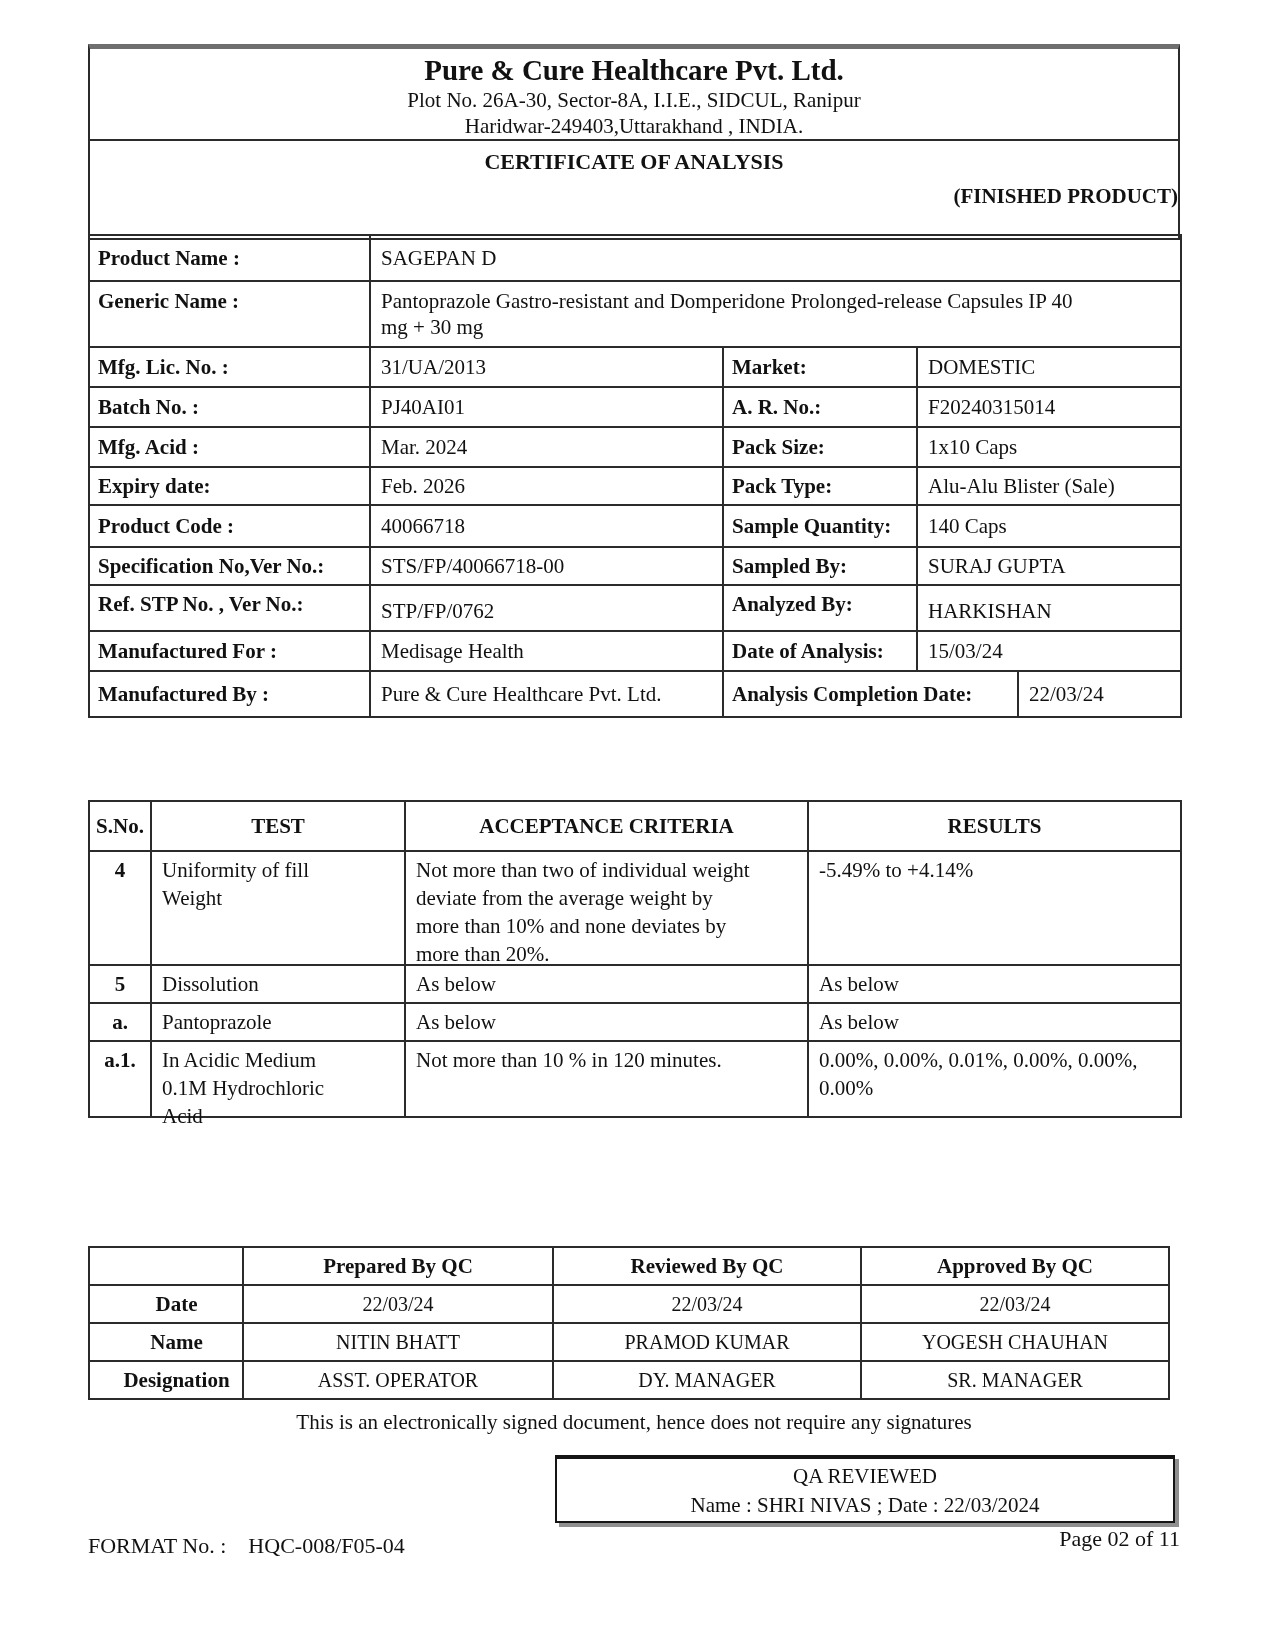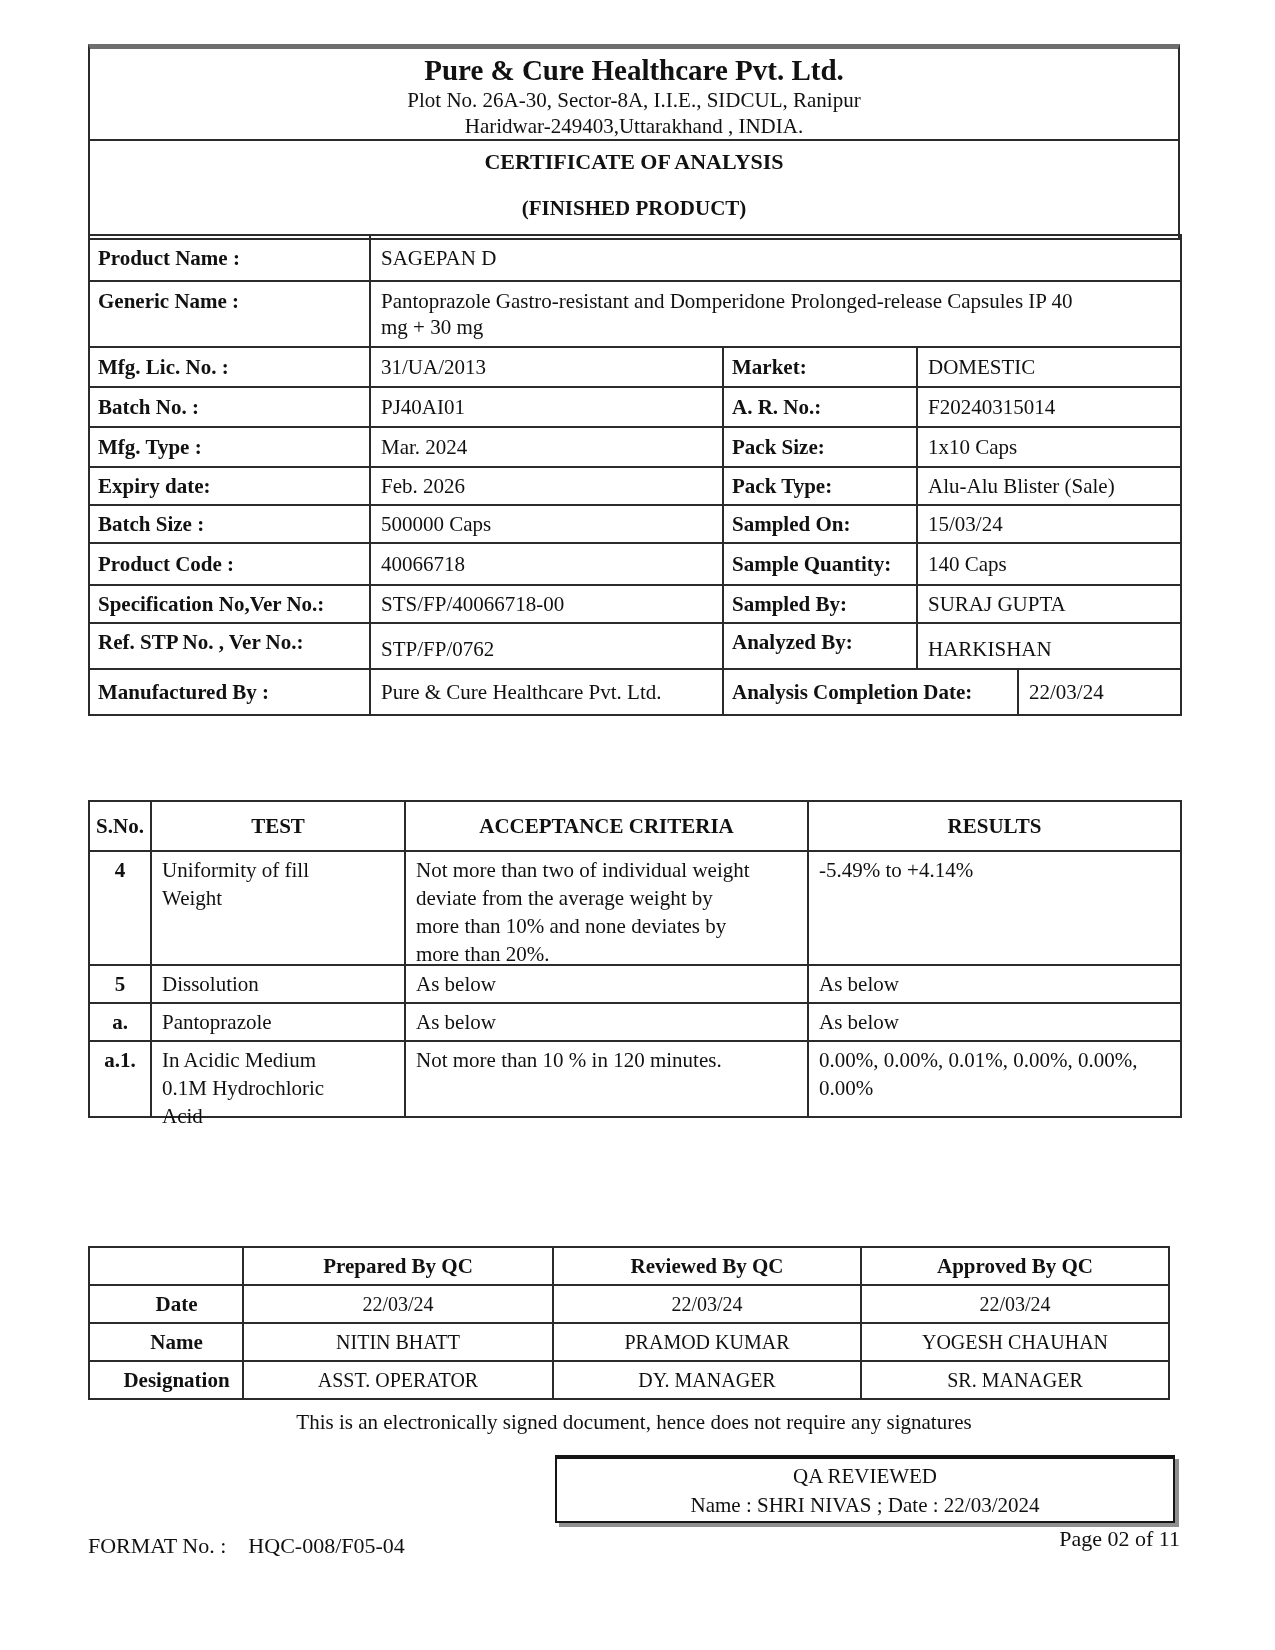--- a/index.html
+++ b/index.html
@@ -13,21 +13,21 @@
   .header-box {
     position:absolute; left:88px; top:44px; width:1092px; height:196px;
     border:2px solid #2b2b2b; border-top:5px solid #6f6f6f;
   }
   .header-top { padding-top:4px; border-bottom:2px solid #2b2b2b; }
   .company-name { text-align:center; font-size:29px; font-weight:bold; line-height:34px; }
   .address     { text-align:center; font-size:21px; line-height:26px; }
   .department  { text-align:center; font-size:21px; font-weight:bold; line-height:30px; }
   .header-bottom { padding-top:6px; }
   .doc-title    { text-align:center; font-size:22px; font-weight:bold; line-height:30px; }
-  .doc-subtitle { text-align:center; font-size:21px; font-weight:bold; line-height:30px; margin-top:16px; }
+  .doc-subtitle { text-align:right; font-size:21px; font-weight:bold; line-height:30px; margin-top:4px; }
 
   
   table { border-collapse:collapse; table-layout:fixed; }
   td, th { border:2px solid #2b2b2b; font-size:21px; overflow:visible; }
 
   
   .info-table { position:absolute; left:88px; top:234px; width:1092px; }
   .info-table td { vertical-align:middle; line-height:26px; }
   .lbl  { font-weight:bold; padding:2px 4px 2px 8px; }
   .val  { padding:2px 6px 2px 10px; }
@@ -110,54 +110,54 @@
       <td class="lbl">Market:</td>
       <td class="val" colspan="2">DOMESTIC</td>
     </tr>
     <tr style="height:40px">
       <td class="lbl">Batch No. :</td>
       <td class="val">PJ40AI01</td>
       <td class="lbl">A. R. No.:</td>
       <td class="val" colspan="2">F20240315014</td>
     </tr>
     <tr style="height:40px">
-      <td class="lbl">Mfg. Type :</td>
+      <td class="lbl">Mfg. Acid :</td>
       <td class="val">Mar. 2024</td>
       <td class="lbl">Pack Size:</td>
       <td class="val" colspan="2">1x10 Caps</td>
     </tr>
     <tr style="height:38px">
       <td class="lbl">Expiry date:</td>
       <td class="val">Feb. 2026</td>
       <td class="lbl">Pack Type:</td>
       <td class="val" colspan="2">Alu-Alu Blister (Sale)</td>
-    </tr>
-    <tr style="height:38px">
-      <td class="lbl">Batch Size :</td>
-      <td class="val">500000 Caps</td>
-      <td class="lbl">Sampled On:</td>
-      <td class="val" colspan="2">15/03/24</td>
     </tr>
     <tr style="height:42px">
       <td class="lbl">Product Code :</td>
       <td class="val">40066718</td>
       <td class="lbl">Sample Quantity:</td>
       <td class="val" colspan="2">140 Caps</td>
     </tr>
     <tr style="height:38px">
       <td class="lbl">Specification No,Ver No.:</td>
       <td class="val">STS/FP/40066718-00</td>
       <td class="lbl">Sampled By:</td>
       <td class="val" colspan="2">SURAJ GUPTA</td>
     </tr>
     <tr style="height:46px">
       <td class="lbl" style="vertical-align:top;padding-top:5px">Ref. STP No. , Ver No.:</td>
       <td class="val" style="vertical-align:bottom;padding-bottom:6px">STP/FP/0762</td>
       <td class="lbl" style="vertical-align:top;padding-top:5px">Analyzed By:</td>
       <td class="val" colspan="2" style="vertical-align:bottom;padding-bottom:6px">HARKISHAN</td>
+    </tr>
+    <tr style="height:40px">
+      <td class="lbl">Manufactured For :</td>
+      <td class="val">Medisage Health</td>
+      <td class="lbl">Date of Analysis:</td>
+      <td class="val" colspan="2">15/03/24</td>
     </tr>
     <tr style="height:46px">
       <td class="lbl">Manufactured By :</td>
       <td class="val">Pure &amp; Cure Healthcare Pvt. Ltd.</td>
       <td class="lbl" colspan="2">Analysis Completion Date:</td>
       <td class="val">22/03/24</td>
     </tr>
   </tbody>
     </table>
 

